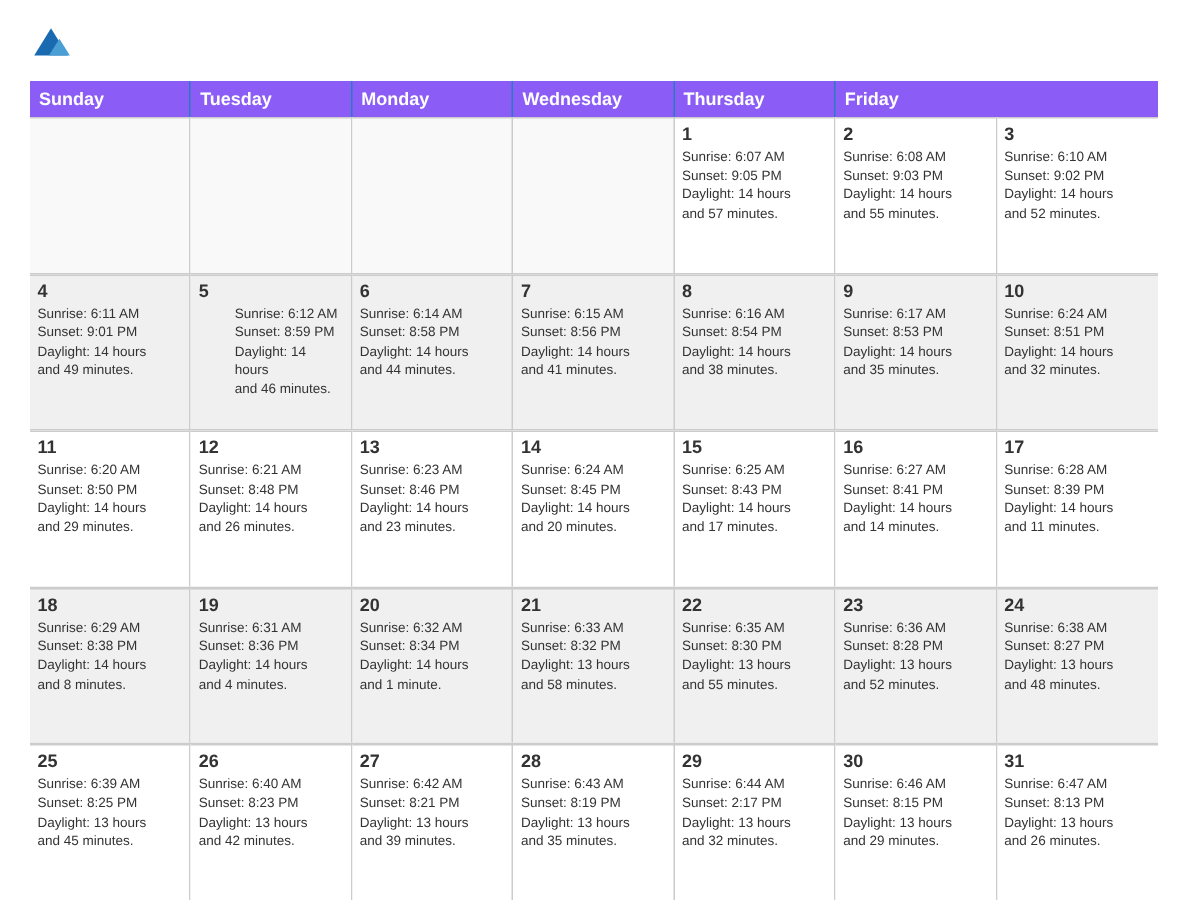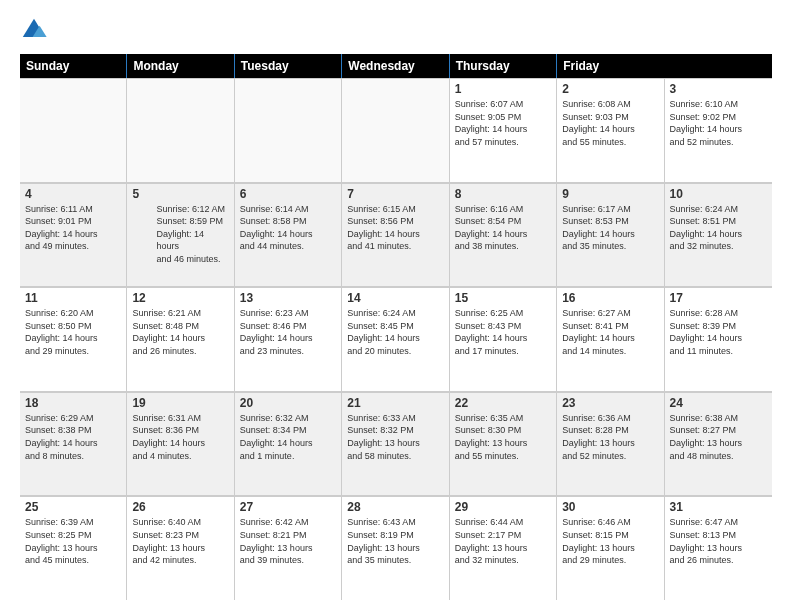--- a/index.html
+++ b/index.html
@@ -58,21 +58,21 @@
       color: #555;
     }
     .calendar {
       flex: 1;
       display: flex;
       flex-direction: column;
     }
     .cal-header {
       display: grid;
       grid-template-columns: repeat(7, 1fr);
-      background: #000000;
+      background: #8b5cf6;
     }
     .cal-header-cell {
       color: #fff;
       font-size: 12px;
       font-weight: bold;
       padding: 5px 6px;
       border-right: 1px solid #2a7ac2;
     }
     .cal-header-cell:last-child { border-right: none; }
     .cal-body {
@@ -130,22 +130,22 @@
     </div>
     <div class="title-section">
       <div class="main-title"></div>
       <div class="subtitle"></div>
     </div>
   </div>
 
   <div class="calendar">
     <div class="cal-header">
     <div class="cal-header-cell">Sunday</div>
+        <div class="cal-header-cell">Tuesday</div>
         <div class="cal-header-cell">Monday</div>
-        <div class="cal-header-cell">Tuesday</div>
         <div class="cal-header-cell">Wednesday</div>
         <div class="cal-header-cell">Thursday</div>
         <div class="cal-header-cell">Friday</div>
       </div>
     <div class="cal-body">
     <div class="cal-row">
           <div class="cal-cell empty"></div>
           <div class="cal-cell empty"></div>
           <div class="cal-cell empty"></div>
           <div class="cal-cell empty"></div>

